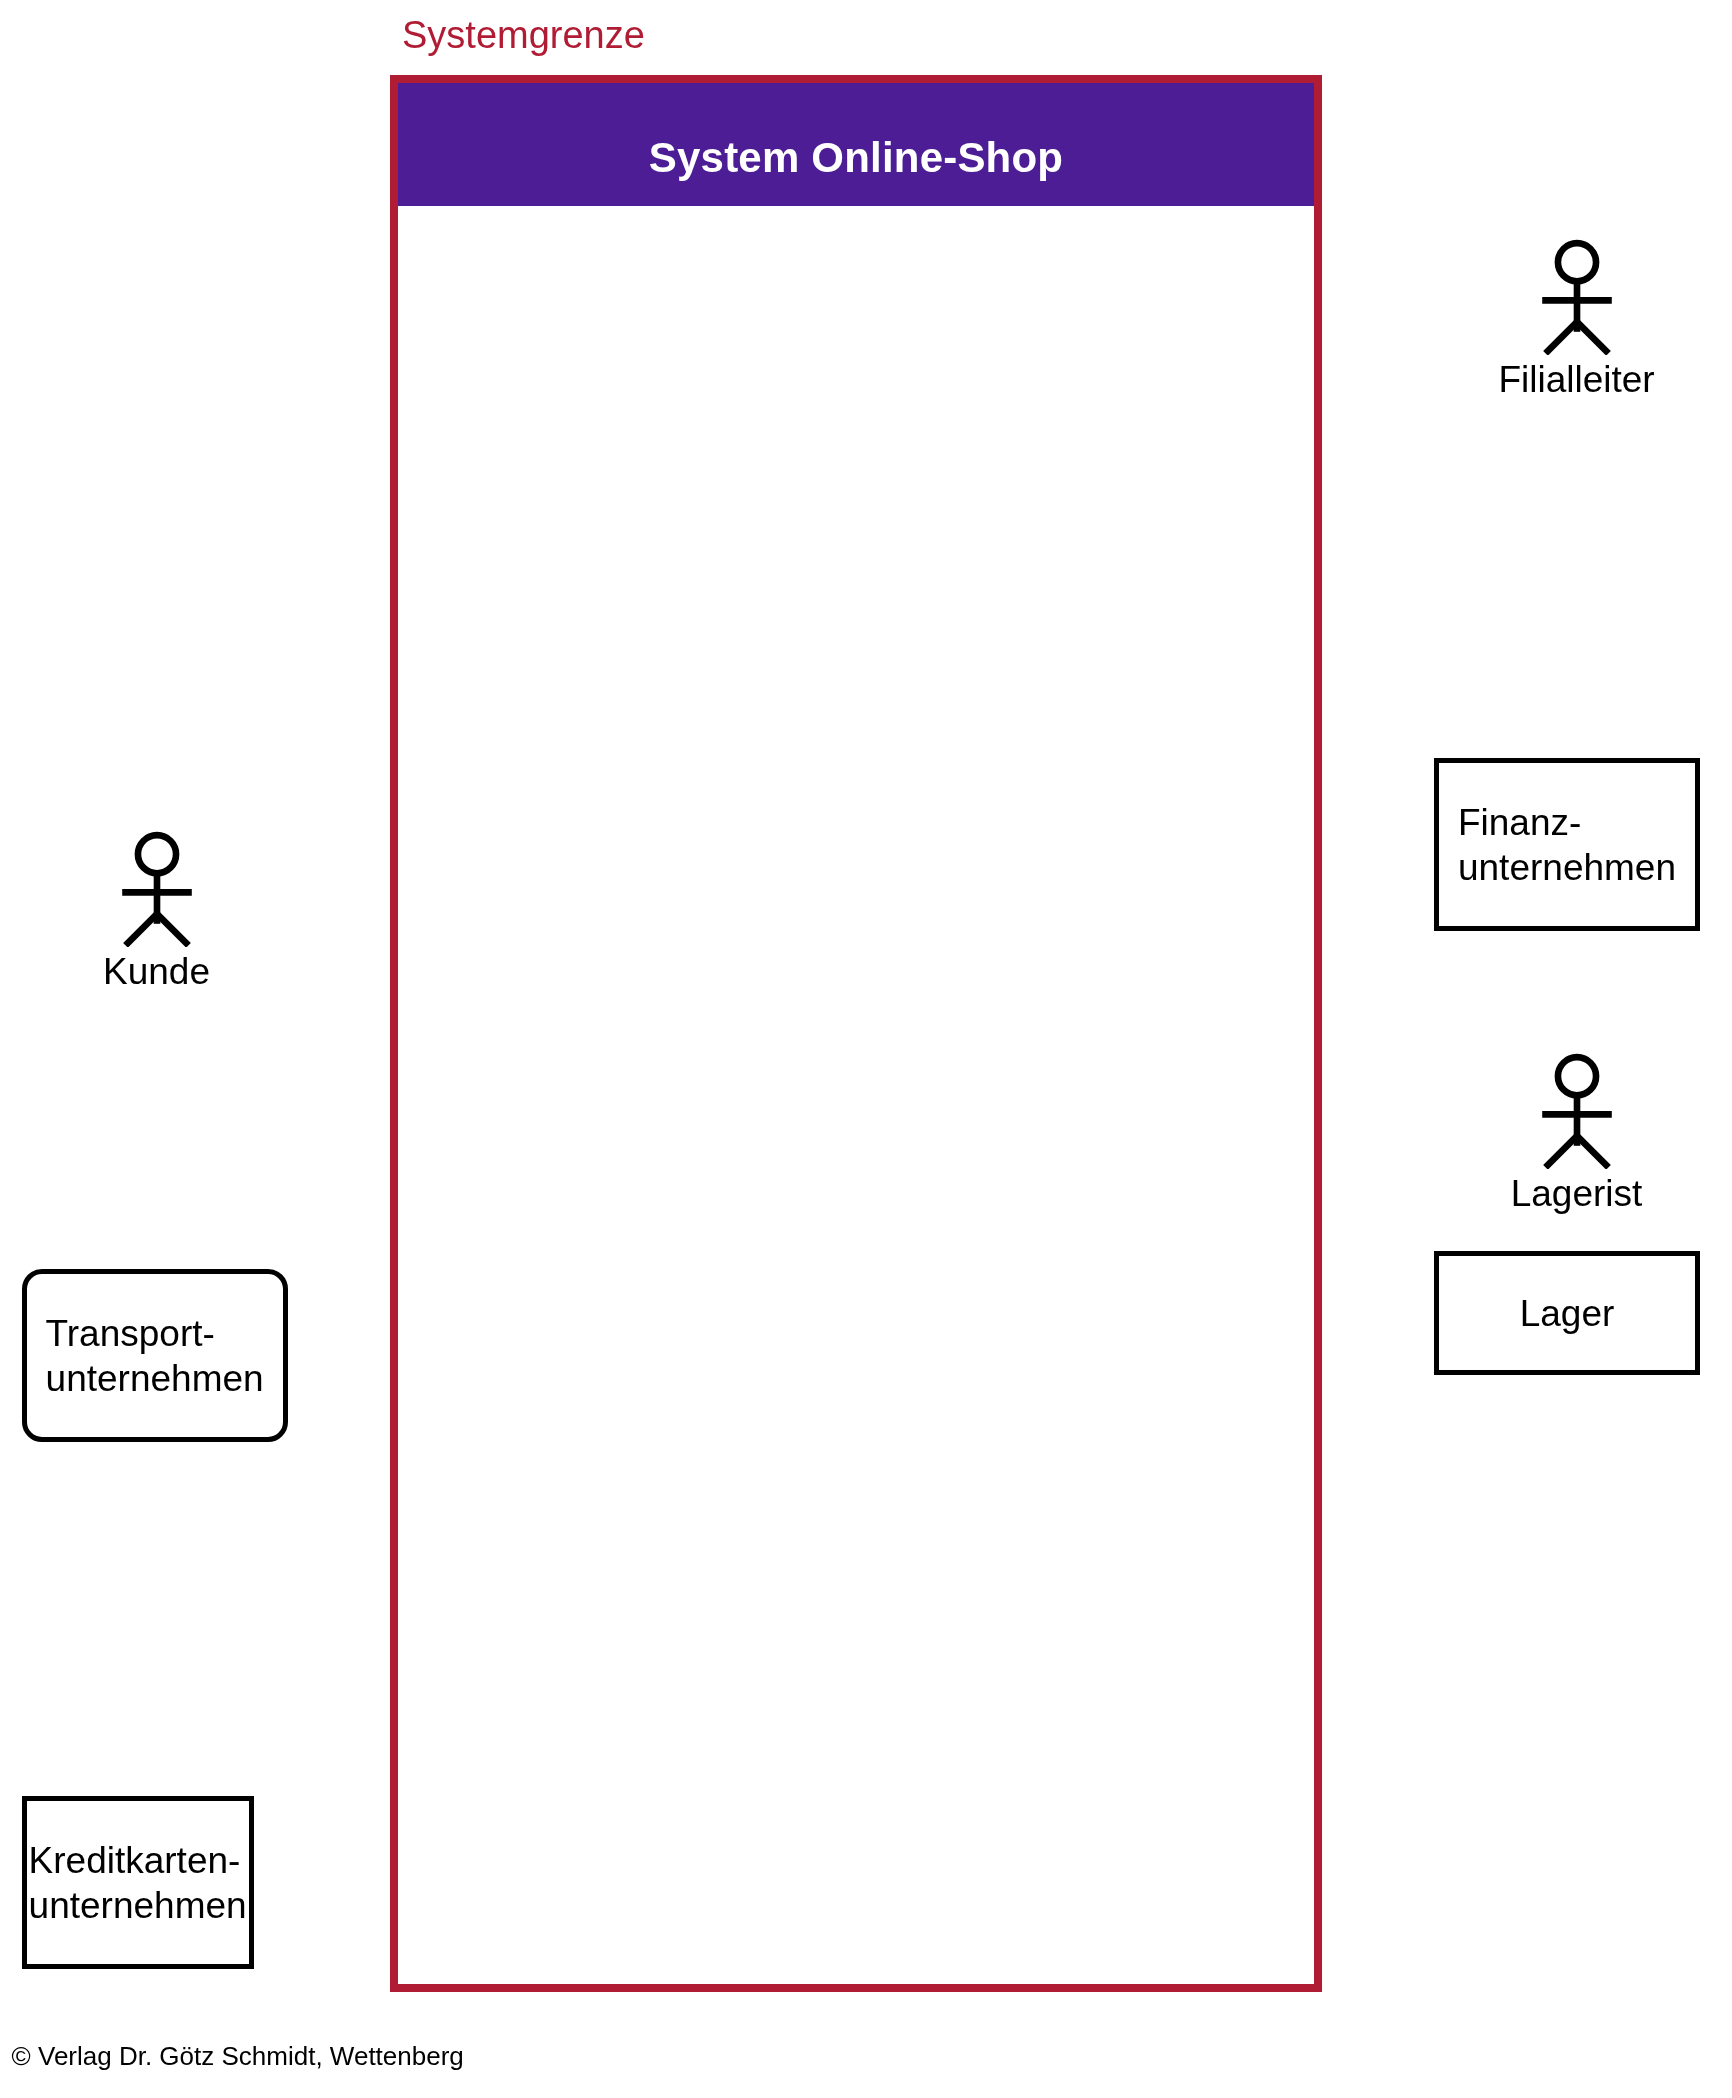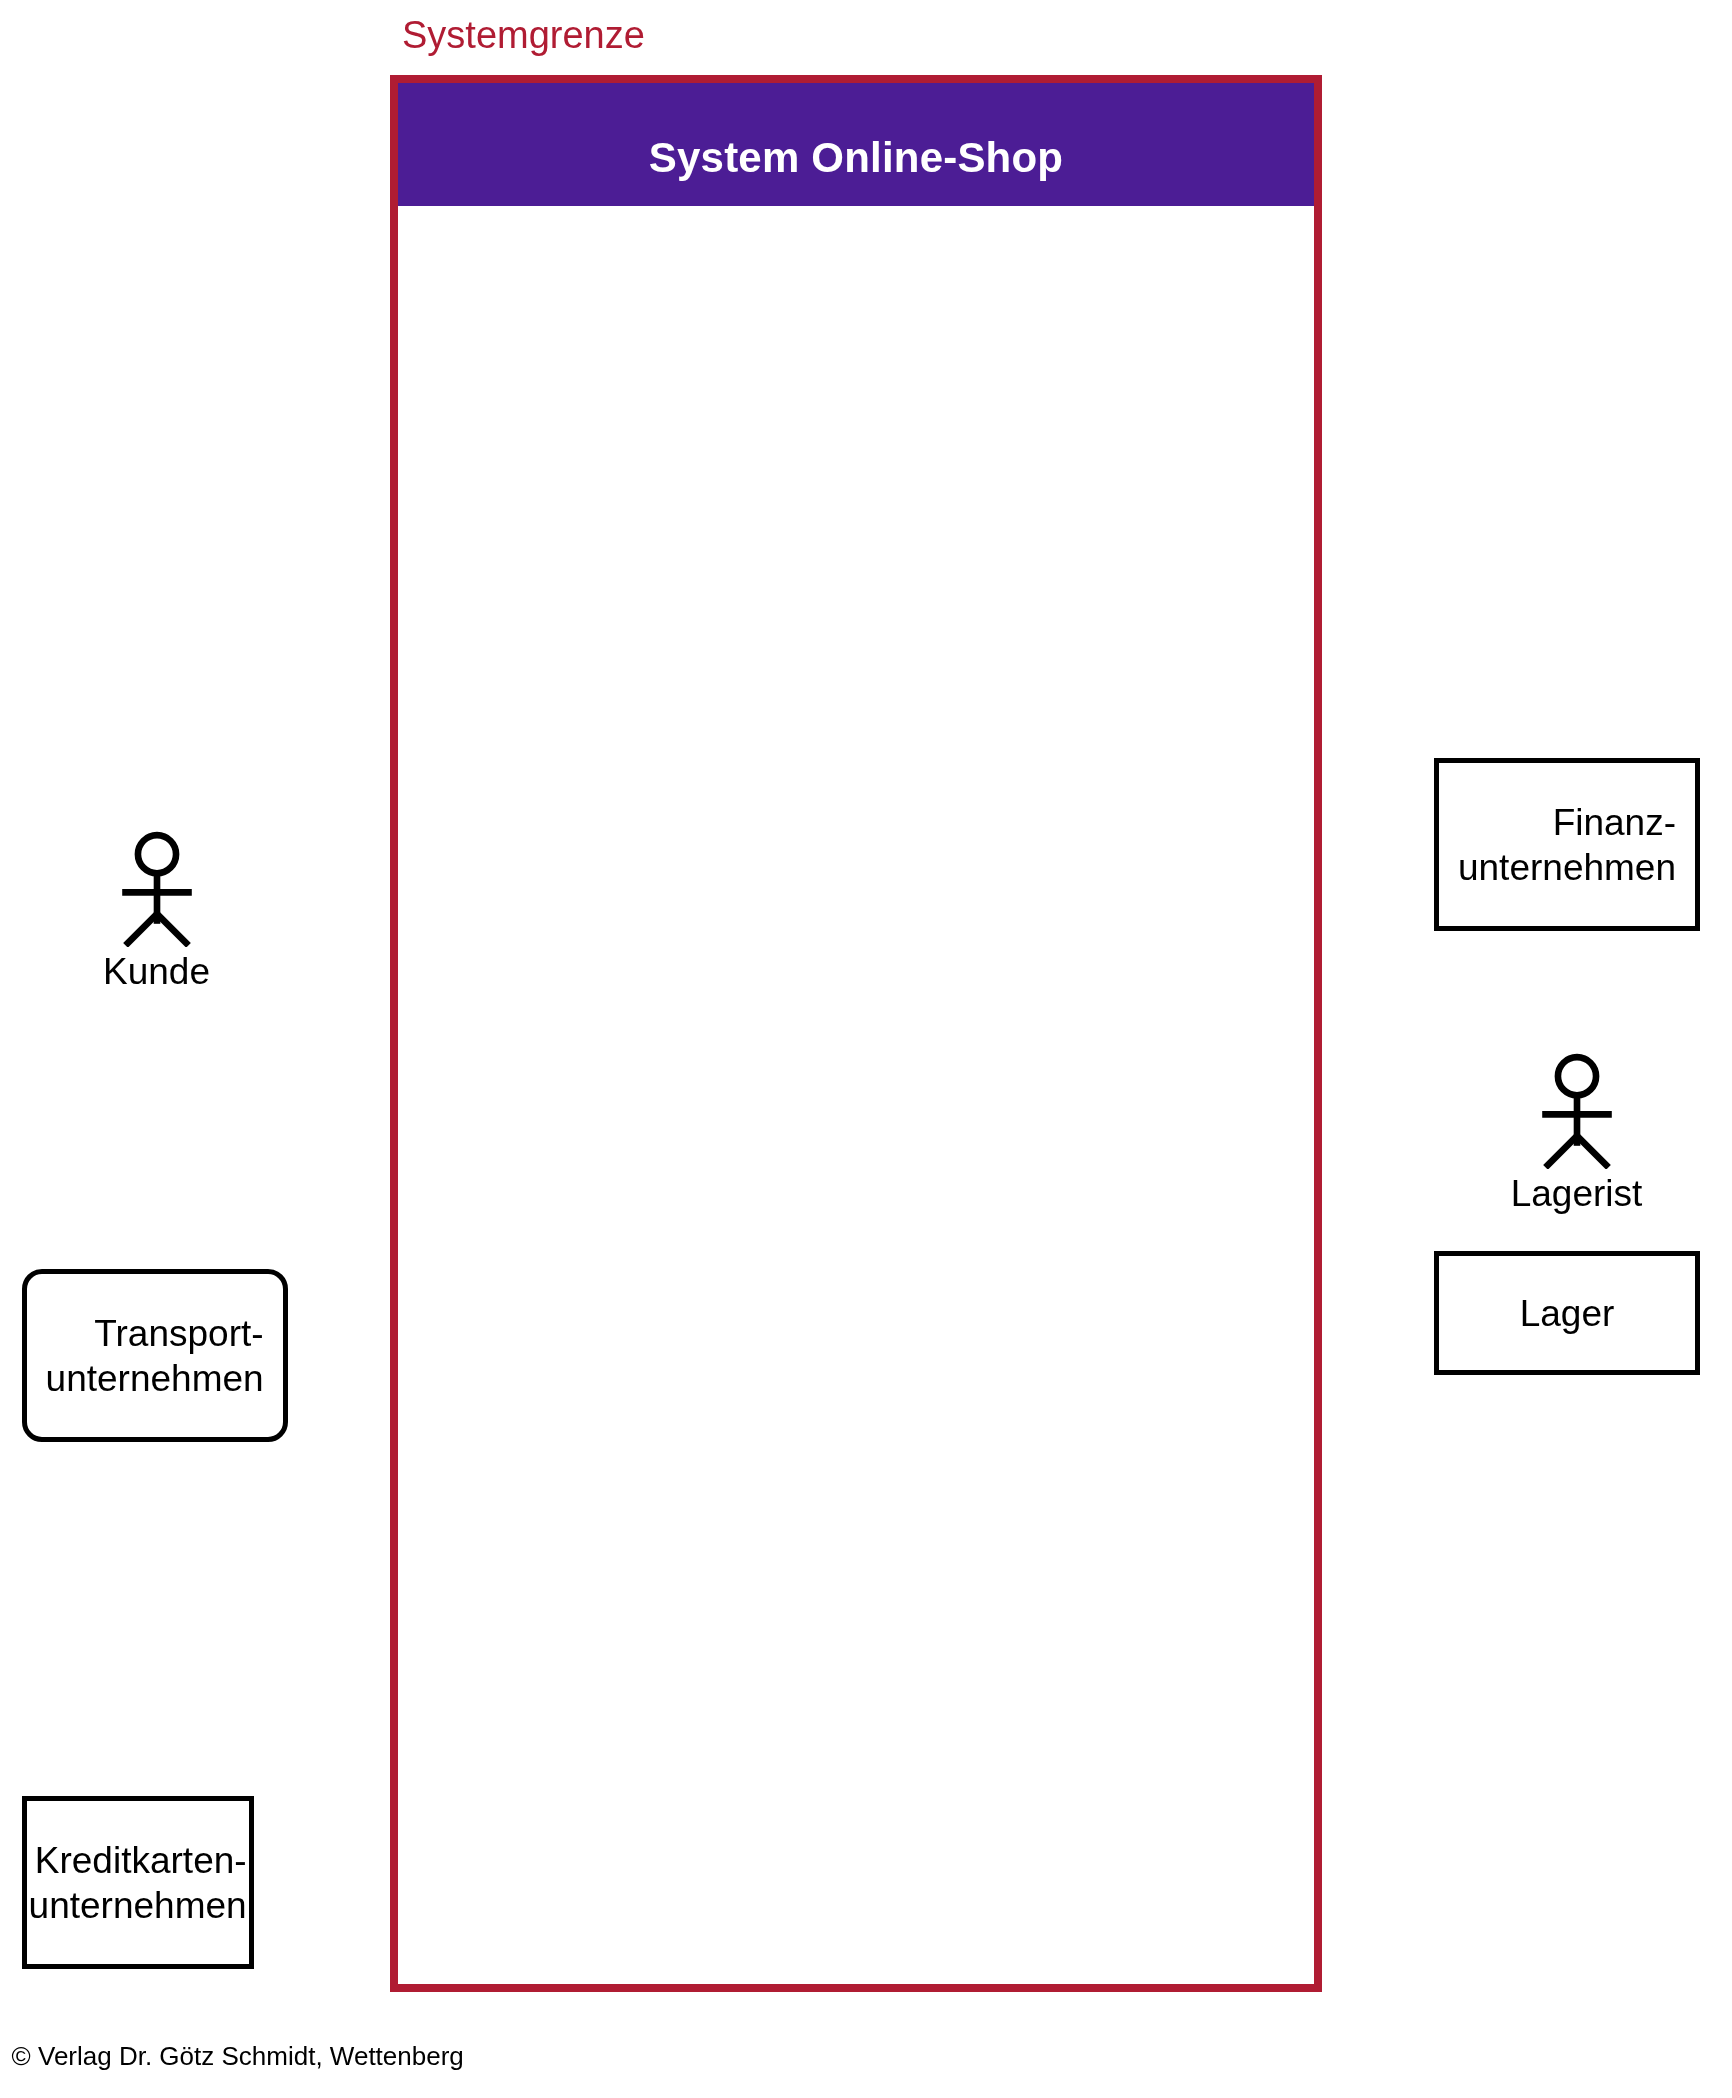--- a/index.html
+++ b/index.html
@@ -84,21 +84,21 @@
   }
   
   .sysactor {
     position: absolute;
     border: 5.8px solid #000000;
     background: #ffffff;
     box-sizing: border-box;
     display: flex;
     align-items: center;
     justify-content: center;
-    text-align: right;
+    text-align: left;
   }
   .sysactor-label {
     font-size: 37px;
     line-height: 45px;
     color: #000000;
   }
   
   .footer {
     position: absolute;
     left: 11.6px;
@@ -143,20 +143,32 @@
     </div>
   </div>
 
   <div class="sysactor" style="left:21.6px; top:1796px; width:232px; height:173px;">
     <div class="sysactor-label">
       <div>Kreditkarten-</div>
       <div>unternehmen</div>
     </div>
   </div>
 
+  <div class="actor" style="left:1510px; top:239px; width:133px;">
+    <span>
+      <svg width="100" height="116" viewBox="0 0 120 140" aria-hidden="true">
+        <circle cx="60" cy="28" r="23" fill="none" stroke="#000" stroke-width="8"></circle>
+        <line x1="60" y1="51" x2="60" y2="112" stroke="#000" stroke-width="8"></line>
+        <line x1="18" y1="74" x2="102" y2="74" stroke="#000" stroke-width="8"></line>
+        <line x1="60" y1="100" x2="22" y2="138" stroke="#000" stroke-width="8"></line>
+        <line x1="60" y1="100" x2="98" y2="138" stroke="#000" stroke-width="8"></line>
+      </svg>
+    </span>
+    <span class="actor-label">Filialleiter</span>
+  </div>
 
 
   <div class="sysactor" style="left:1434px; top:758px; width:266px; height:173px;">
     <div class="sysactor-label">
       <div>Finanz-</div>
       <div>unternehmen</div>
     </div>
   </div>
 
   <div class="actor" style="left:1510px; top:1053px; width:133px;">

